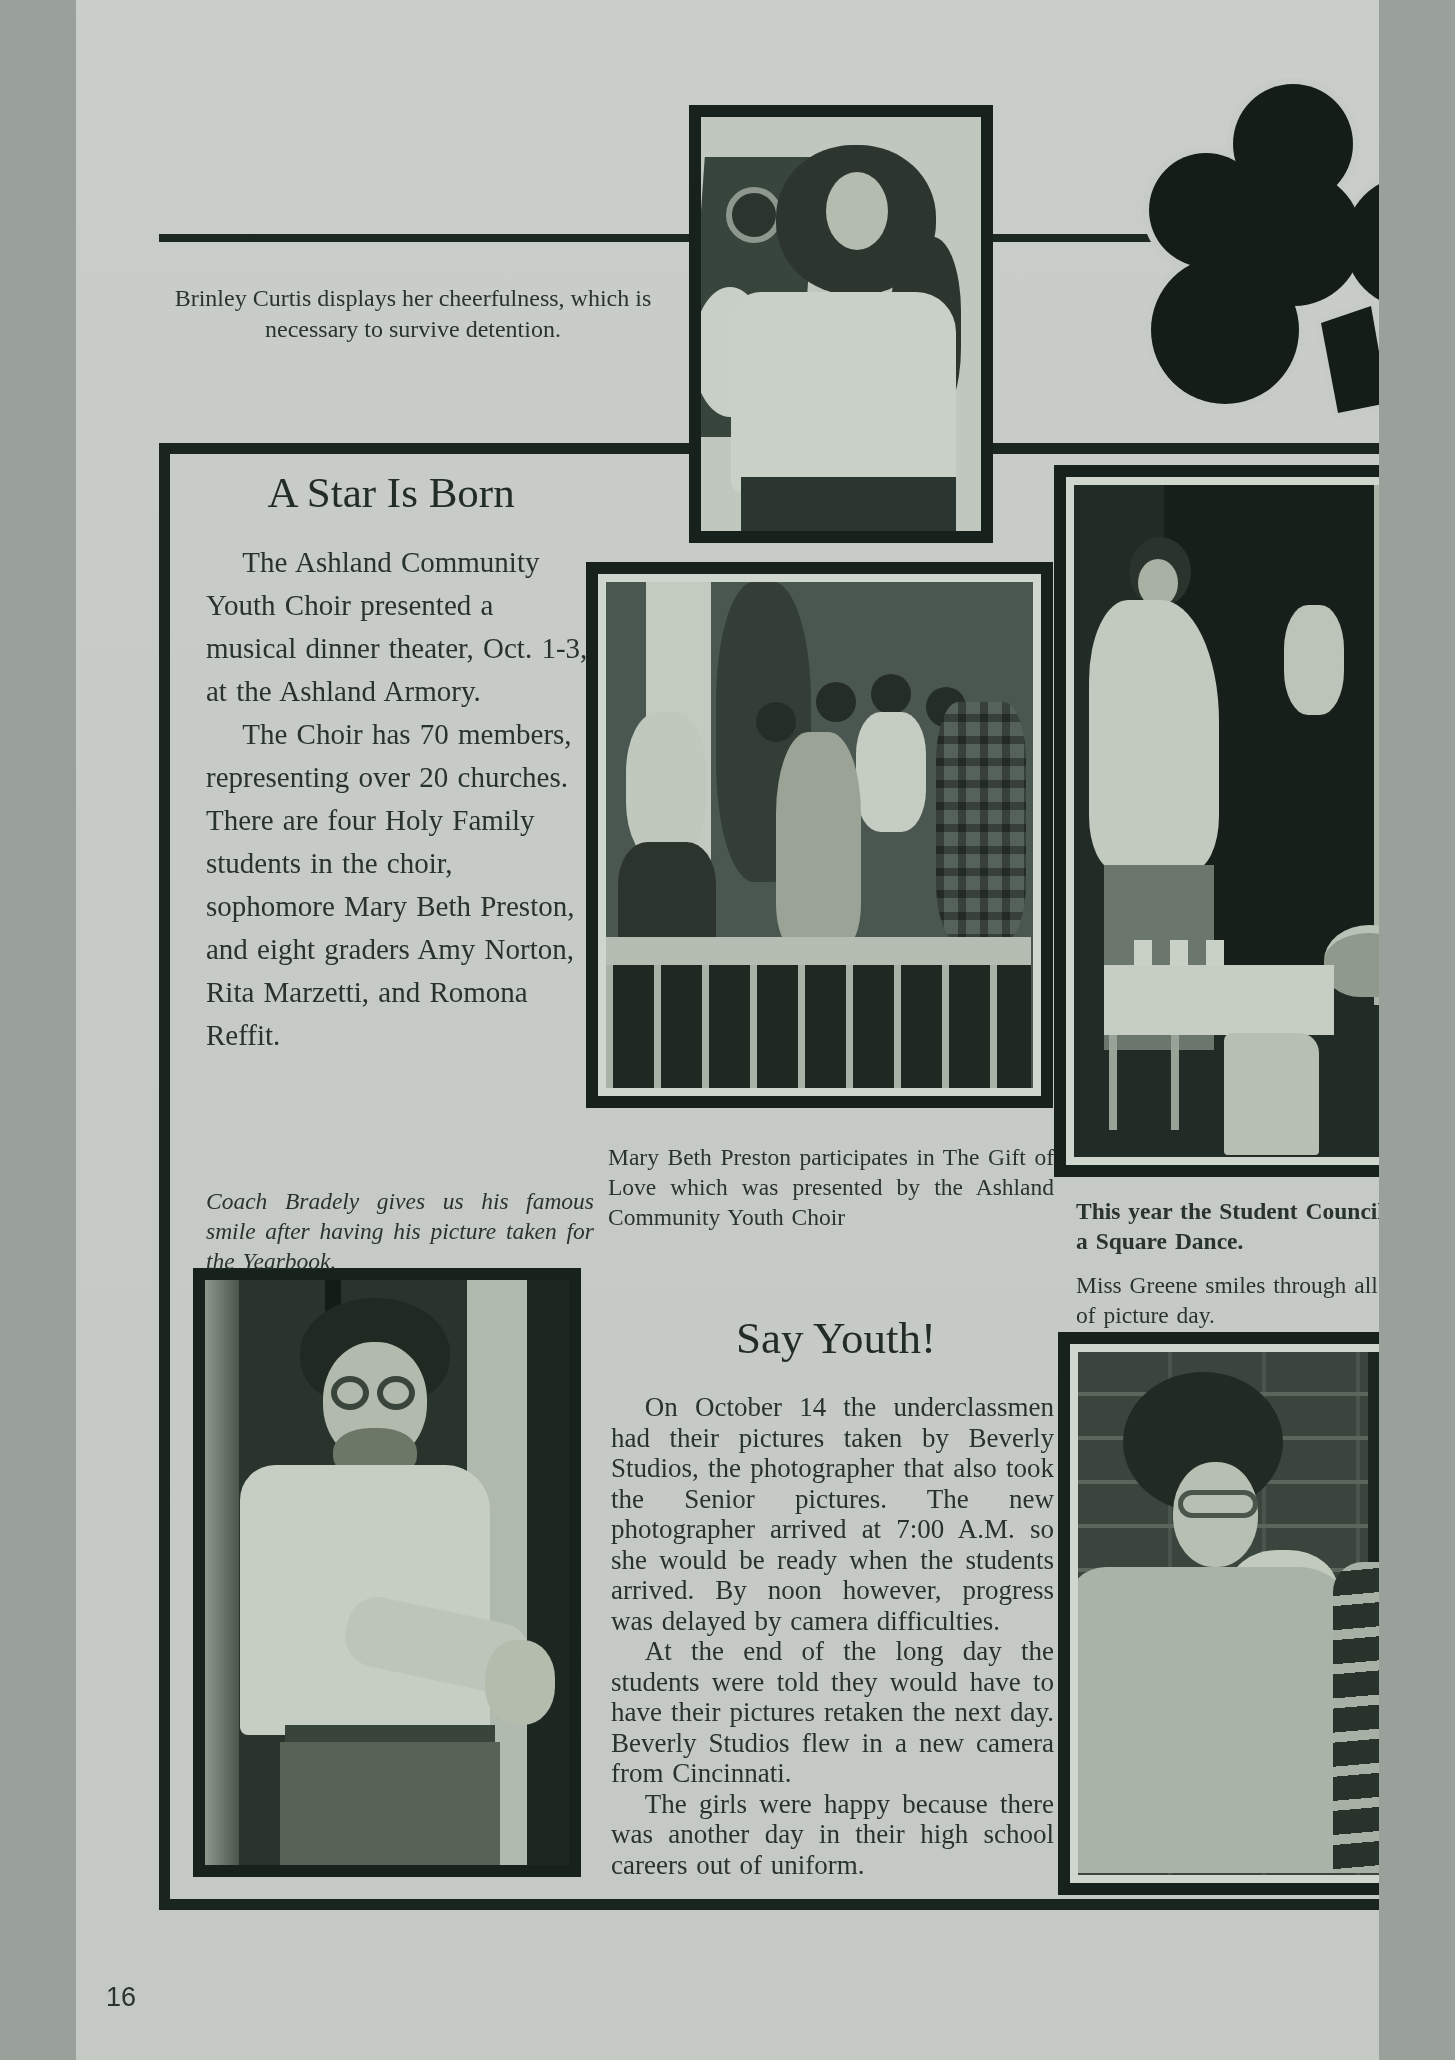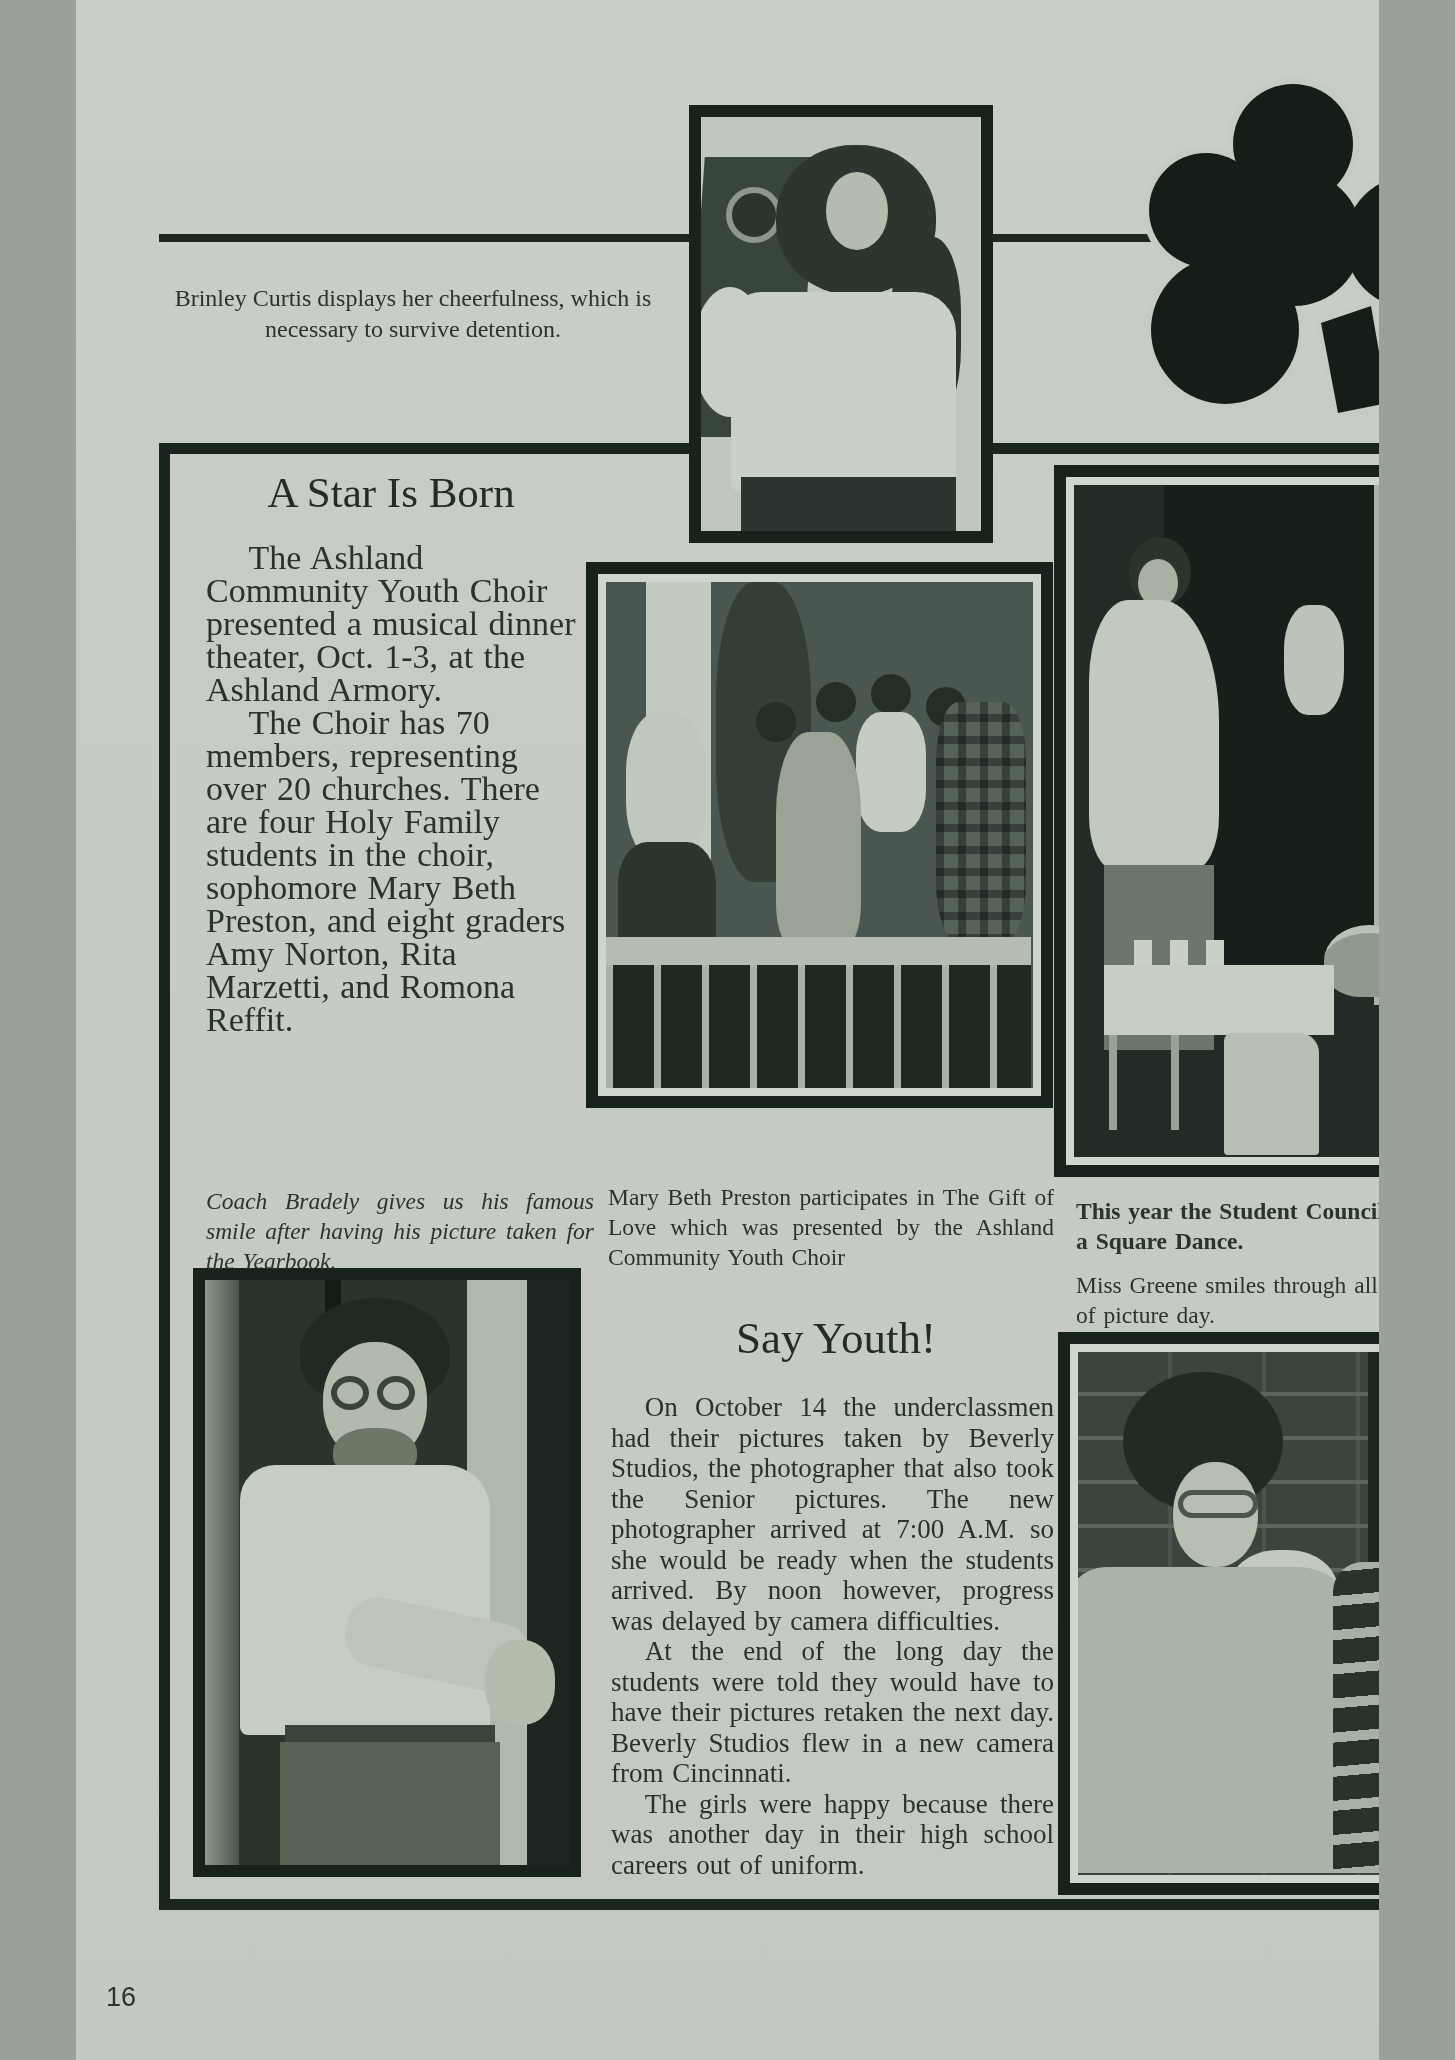--- a/index.html
+++ b/index.html
@@ -15,21 +15,21 @@
   .shamrock{position:absolute;left:1050px;top:78px;width:370px;height:350px;z-index:2;}
   .photo{position:absolute;background:#18221c;padding:12px;box-sizing:border-box;z-index:3;}
   .photo-inner{position:relative;width:100%;height:100%;overflow:hidden;background:#8f9a92;}
   .photo-inner.matted{border:8px solid #cfd6cd;box-sizing:border-box;}
   .sh{position:absolute;}
   .caption{position:absolute;z-index:4;font-size:23.5px;line-height:30px;color:#2a342e;word-spacing:2px;}
   .caption.justified{text-align:justify;}
   .headline{position:absolute;z-index:4;text-align:center;color:#222d26;font-weight:500;}
   .bodytext{position:absolute;z-index:4;color:#29332d;word-spacing:2px;}
   .bodytext p{margin:0;text-indent:1.25em;}
-  .star-text{font-size:34px;line-height:33px;text-align:left;}
+  .star-text{font-size:29px;line-height:43px;text-align:left;}
   .cheese-text{font-size:27px;line-height:30.5px;text-align:justify;}
   .topcaption{position:absolute;z-index:4;font-size:24px;line-height:31px;text-align:center;color:#2a342e;}
   .topcaption span{display:block;}
   .pagenum{position:absolute;z-index:4;font-family:"Liberation Sans",sans-serif;font-size:27px;color:#2b332d;}
   b{font-weight:bold;}
 </style>
 </head>
 <body>
 
 <div class="page">
@@ -152,21 +152,21 @@
 
   <div class="headline" style="left:120px;top:468px;width:390px;font-size:43px;">A Star Is Born</div>
 
   <div class="bodytext star-text" style="left:130px;top:541px;width:382px;">
     <p>The Ashland Community Youth Choir presented a musical dinner theater, Oct. 1-3, at the Ashland Armory.</p>
     <p>The Choir has 70 members, representing over 20 churches. There are four Holy Family students in the choir, sophomore Mary Beth Preston, and eight graders Amy Norton, Rita Marzetti, and Romona Reffit.</p>
   </div>
 
   <div class="caption justified" style="left:130px;top:1186px;width:388px;font-style:italic;">Coach Bradely gives us his famous smile after having his picture taken for the Yearbook.</div>
 
-  <div class="caption justified" style="left:532px;top:1142px;width:446px;margin-top:40px;">Mary Beth Preston participates in The Gift of Love which was presented by the Ashland Community Youth Choir</div>
+  <div class="caption justified" style="left:532px;top:1142px;width:446px;">Mary Beth Preston participates in The Gift of Love which was presented by the Ashland Community Youth Choir</div>
 
   <div class="caption" style="left:1000px;top:1196px;width:436px;font-weight:bold;">This year the Student Council sponsored a Square Dance.</div>
 
   <div class="caption" style="left:1000px;top:1270px;width:436px;">Miss Greene smiles through all the problems of picture day.</div>
 
   <div class="headline" style="left:560px;top:1312px;width:400px;font-size:45px;">Say Youth!</div>
 
   <div class="bodytext cheese-text" style="left:535px;top:1392px;width:443px;">
     <p>On October 14 the underclassmen had their pictures taken by Beverly Studios, the photographer that also took the Senior pictures. The new photographer arrived at 7:00 A.M. so she would be ready when the students arrived. By noon however, progress was delayed by camera difficulties.</p>
     <p>At the end of the long day the students were told they would have to have their pictures retaken the next day. Beverly Studios flew in a new camera from Cincinnati.</p>

